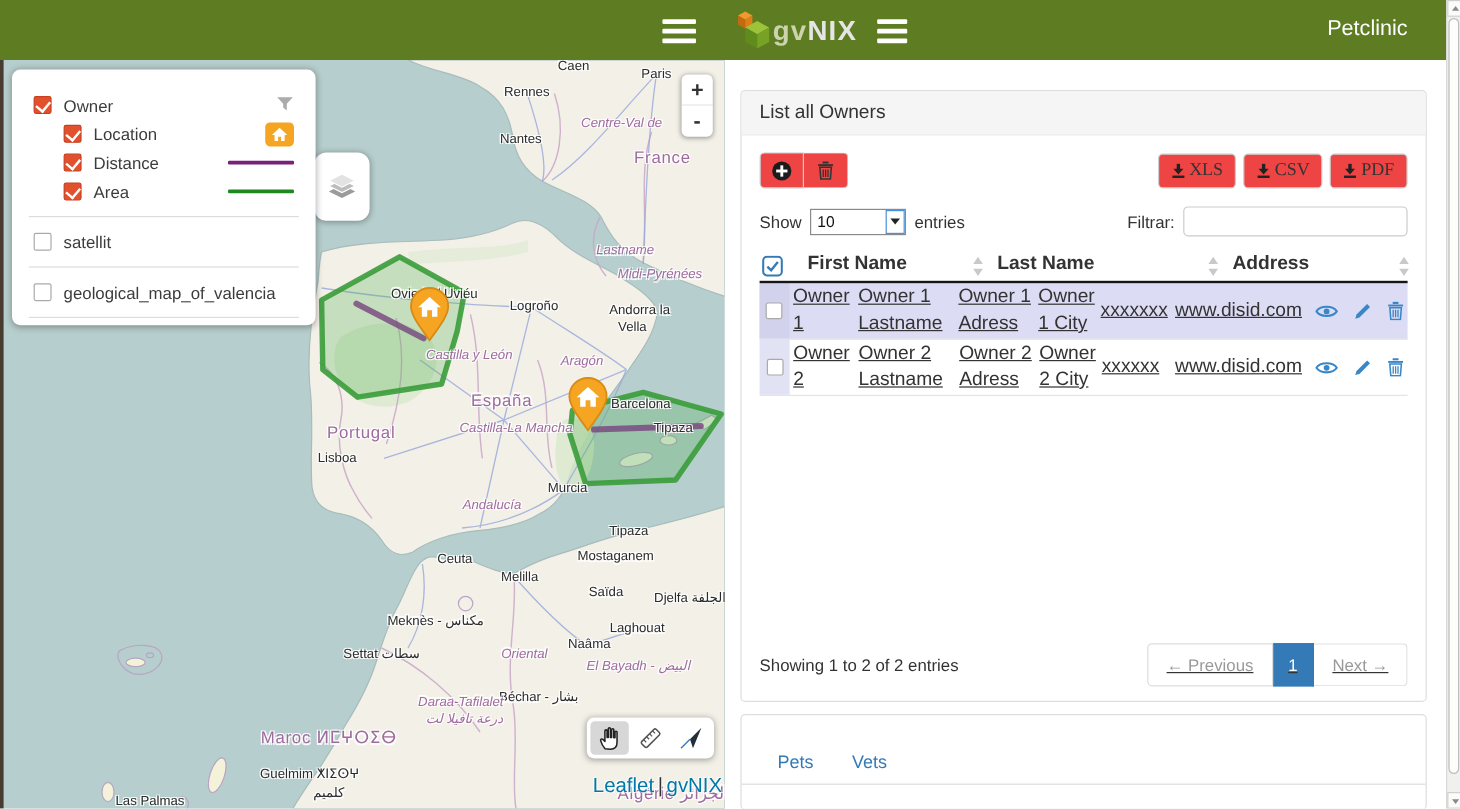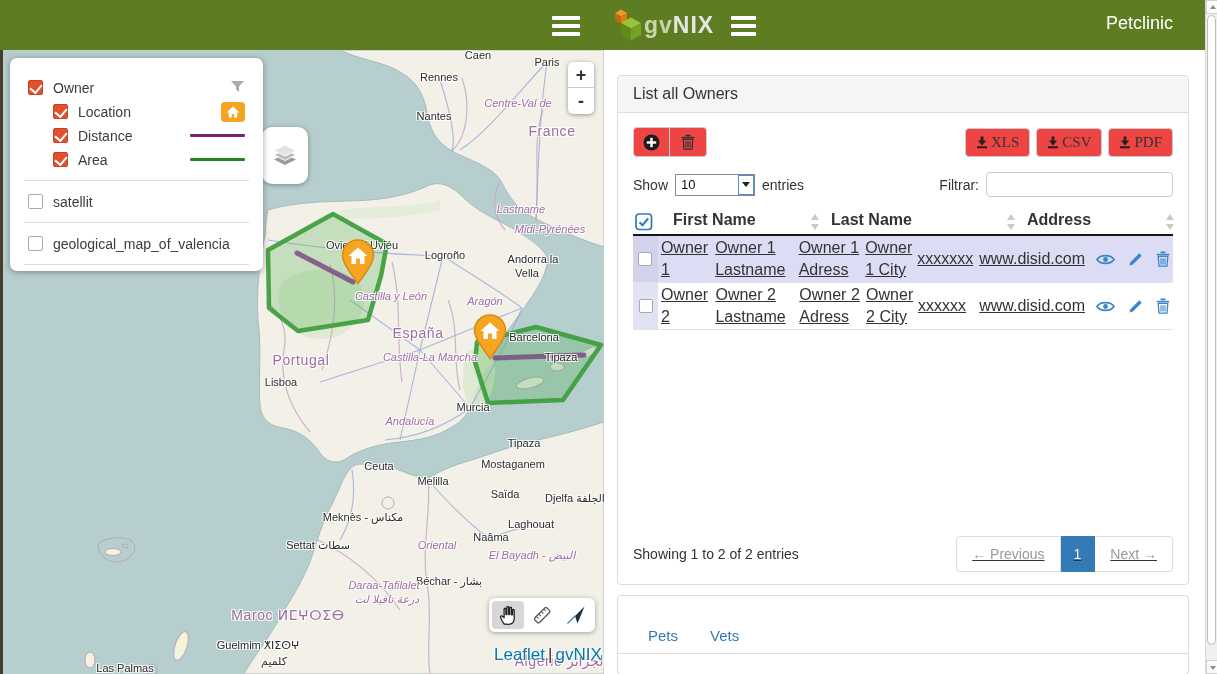--- a/index.html
+++ b/index.html
@@ -267,21 +267,21 @@
         <span class="map-label city" style="left: 575px; top: 448px;">Djelfa الجلفة</span>
         <span class="map-label city" style="left: 363px; top: 467px;">Meknès - مكناس</span>
         <span class="map-label city" style="left: 531px; top: 474px;">Laghouat</span>
         <span class="map-label region" style="left: 437px; top: 495px;">Oriental</span>
         <span class="map-label city" style="left: 491px; top: 487px;">Naâma</span>
         <span class="map-label city" style="left: 318px; top: 495px;">Settat سطات</span>
         <span class="map-label region" style="left: 532px; top: 505px;">El Bayadh - البيض</span>
         <span class="map-label city" style="left: 449px; top: 531px;">Béchar - بشار</span>
         <span class="map-label region" style="left: 384px; top: 535px;">Daraa-Tafilalet</span>
         <span class="map-label region" style="left: 387px; top: 549px;">درعة تافيلا لت</span>
-        <span class="map-label country" style="left: 288px; top: 565px;">Maroc ⵍⵎⵖⵔⵉⴱ</span>
+        <span class="map-label country" style="left: 274px; top: 565px;">Maroc ⵍⵎⵖⵔⵉⴱ</span>
         <span class="map-label city" style="left: 258px; top: 595px;">Guelmim ⵅⵏⵉⵙⵖ</span>
         <span class="map-label city" style="left: 274px; top: 611px;">كلميم</span>
         <span class="map-label city" style="left: 125px; top: 618px;">Las Palmas</span>
         <span class="map-label country" style="left: 561px; top: 611px;">Algérie الجزائر</span>
       </div>
     <div id="map-markers">
         <div class="pin" style="left: 358px; top: 235px;">
   <svg width="34" height="46" viewBox="0 0 34 46">
     <path d="M17,1 C8,1 1.5,8 1.5,16.5 C1.5,23 7,31 17,44.5 C27,31 32.5,23 32.5,16.5 C32.5,8 26,1 17,1 Z" fill="#f6a523" stroke="#d88a14" stroke-width="1.5"></path>
     <path d="M17,8.5 L26.5,17 L23.5,17 L23.5,25 L19,25 L19,19.5 L15,19.5 L15,25 L10.5,25 L10.5,17 L7.5,17 Z" fill="#fff"></path>

